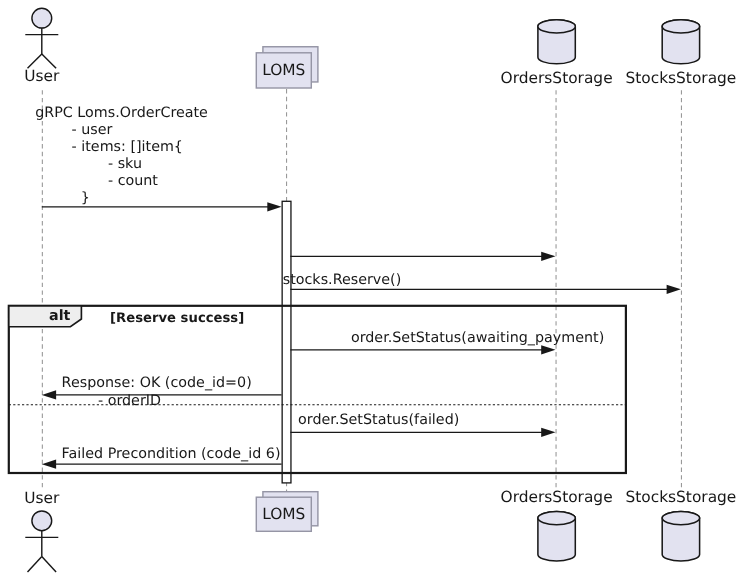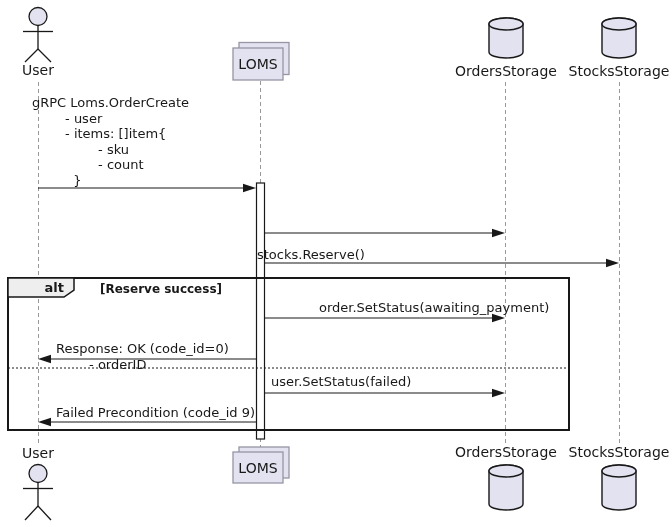--- a/index.html
+++ b/index.html
@@ -148,16 +148,16 @@
   <div class="msg" style="left:32px;top:95px;">gRPC Loms.OrderCreate
         - user
         - items: []item{
                 - sku
                 - count
           }</div>
   <div class="msg" style="left:257px;top:247px;">stocks.Reserve()</div>
   <div class="msg" style="left:271px;top:300px;margin-left:48px;">order.SetStatus(awaiting_payment)</div>
   <div class="msg" style="left:56px;top:341px;">Response: OK (code_id=0)
         - orderID</div>
-  <div class="msg" style="left:271px;top:374px;">user.SetStatus(failed)</div>
-  <div class="msg" style="left:56px;top:405px;">Failed Precondition (code_id 9)</div>
+  <div class="msg" style="left:271px;top:374px;">order.SetStatus(failed)</div>
+  <div class="msg" style="left:56px;top:405px;">Failed Precondition (code_id 6)</div>
 
 </div>
 
 </body></html>

